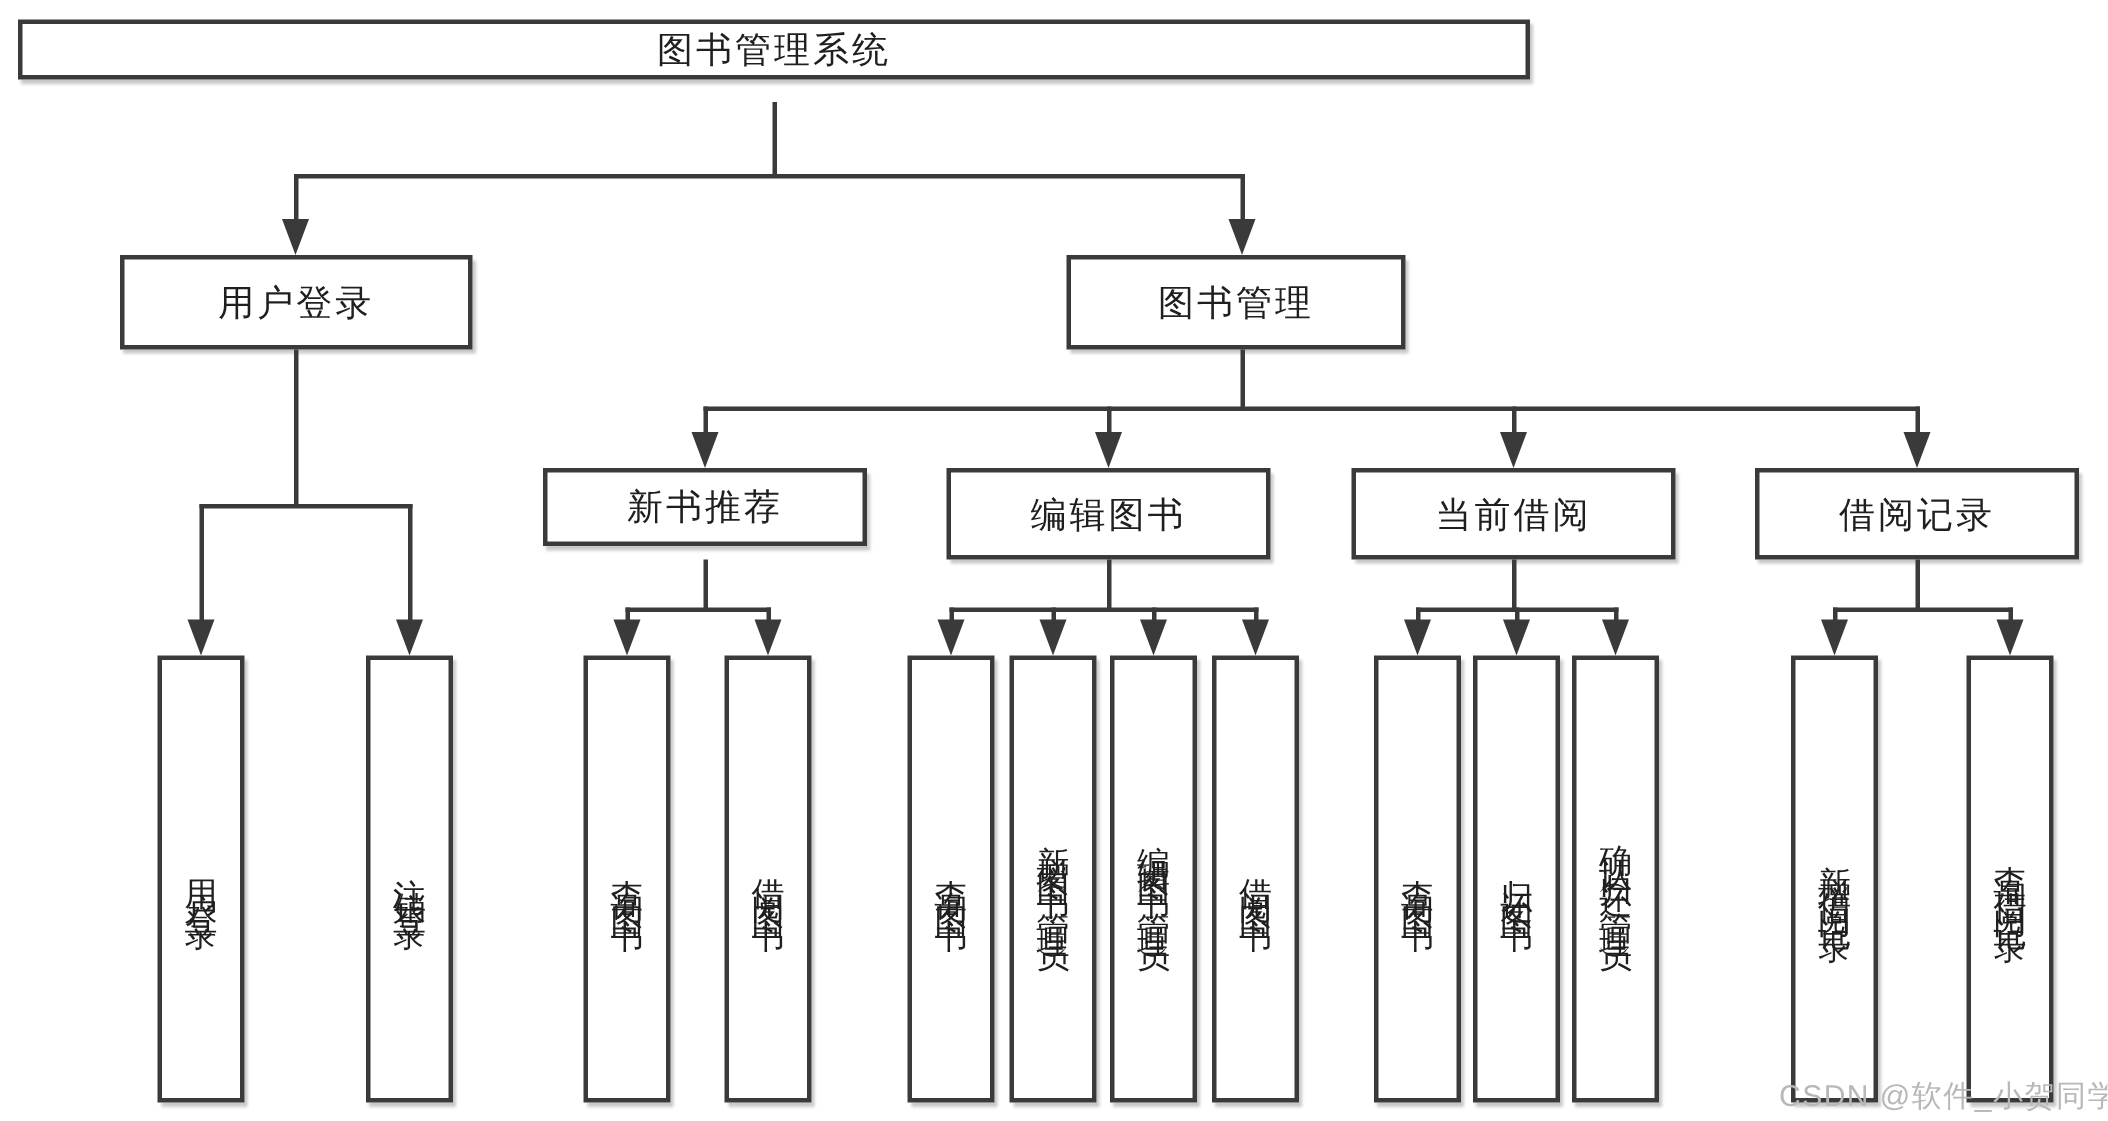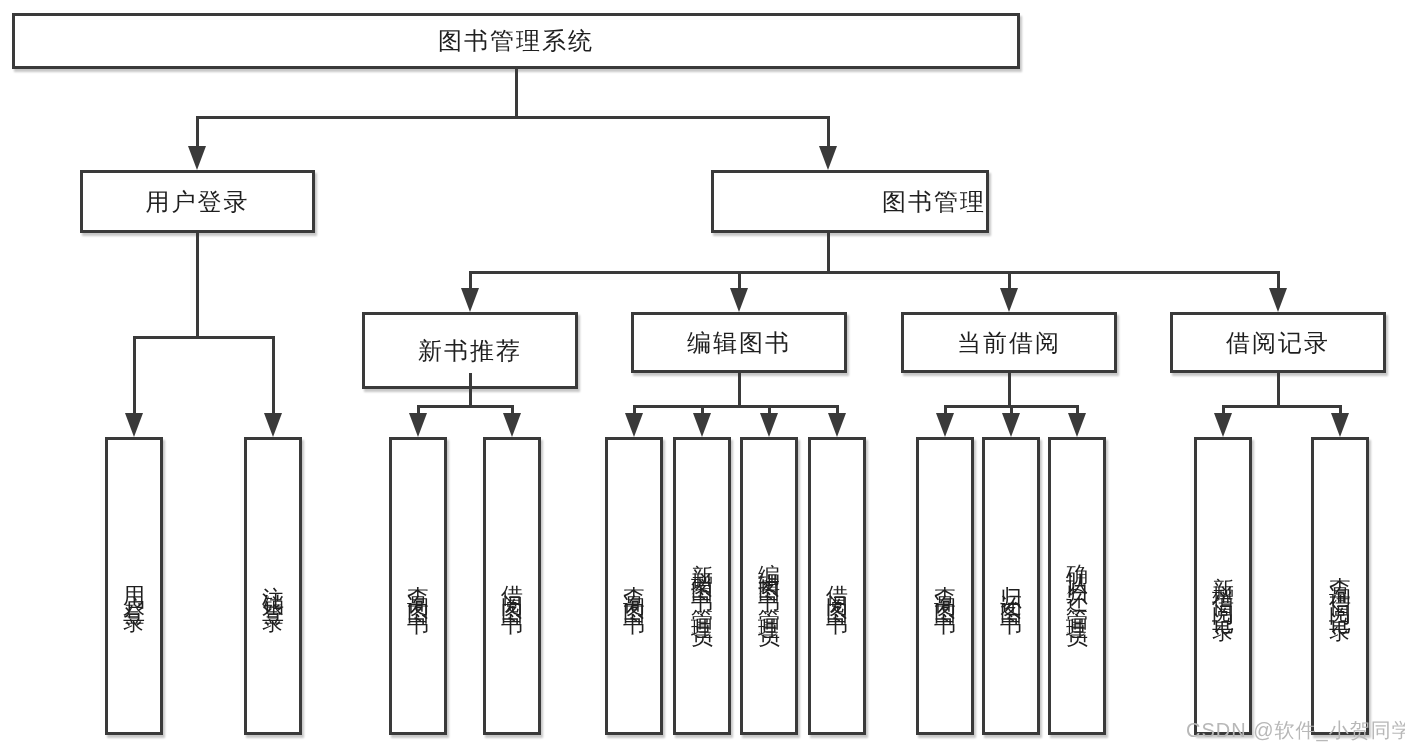--- a/index.html
+++ b/index.html
@@ -34,33 +34,33 @@
   .watermark{
     position:absolute;font-size:20px;letter-spacing:1px;color:var(--wm);
     white-space:nowrap;
   }
 </style>
 </head>
 <body>
 
 <div id="canvas">
 
-  <div class="box" style="left:12px;top:13px;width:1008px;height:56px;font-family:Liberation Mono, monospace;">
+  <div class="box" style="left:12px;top:13px;width:1008px;height:40px;font-family:Liberation Mono, monospace;">
     <span class="hlabel">图书管理系统</span>
   </div>
 
   <div class="box" style="left:80px;top:170px;width:235px;height:63px;">
     <span class="hlabel">用户登录</span>
   </div>
 
-  <div class="box" style="left:711px;top:170px;width:278px;height:63px;justify-content:flex-end;">
+  <div class="box" style="left:711px;top:170px;width:226px;height:63px;">
     <span class="hlabel">图书管理</span>
   </div>
 
-  <div class="box" style="left:362px;top:312px;width:216px;height:77px;">
+  <div class="box" style="left:362px;top:312px;width:216px;height:52px;">
     <span class="hlabel">新书推荐</span>
   </div>
   <div class="box" style="left:631px;top:312px;width:216px;height:61px;">
     <span class="hlabel">编辑图书</span>
   </div>
   <div class="box" style="left:901px;top:312px;width:216px;height:61px;">
     <span class="hlabel">当前借阅</span>
   </div>
   <div class="box" style="left:1170px;top:312px;width:216px;height:61px;">
     <span class="hlabel">借阅记录</span>

